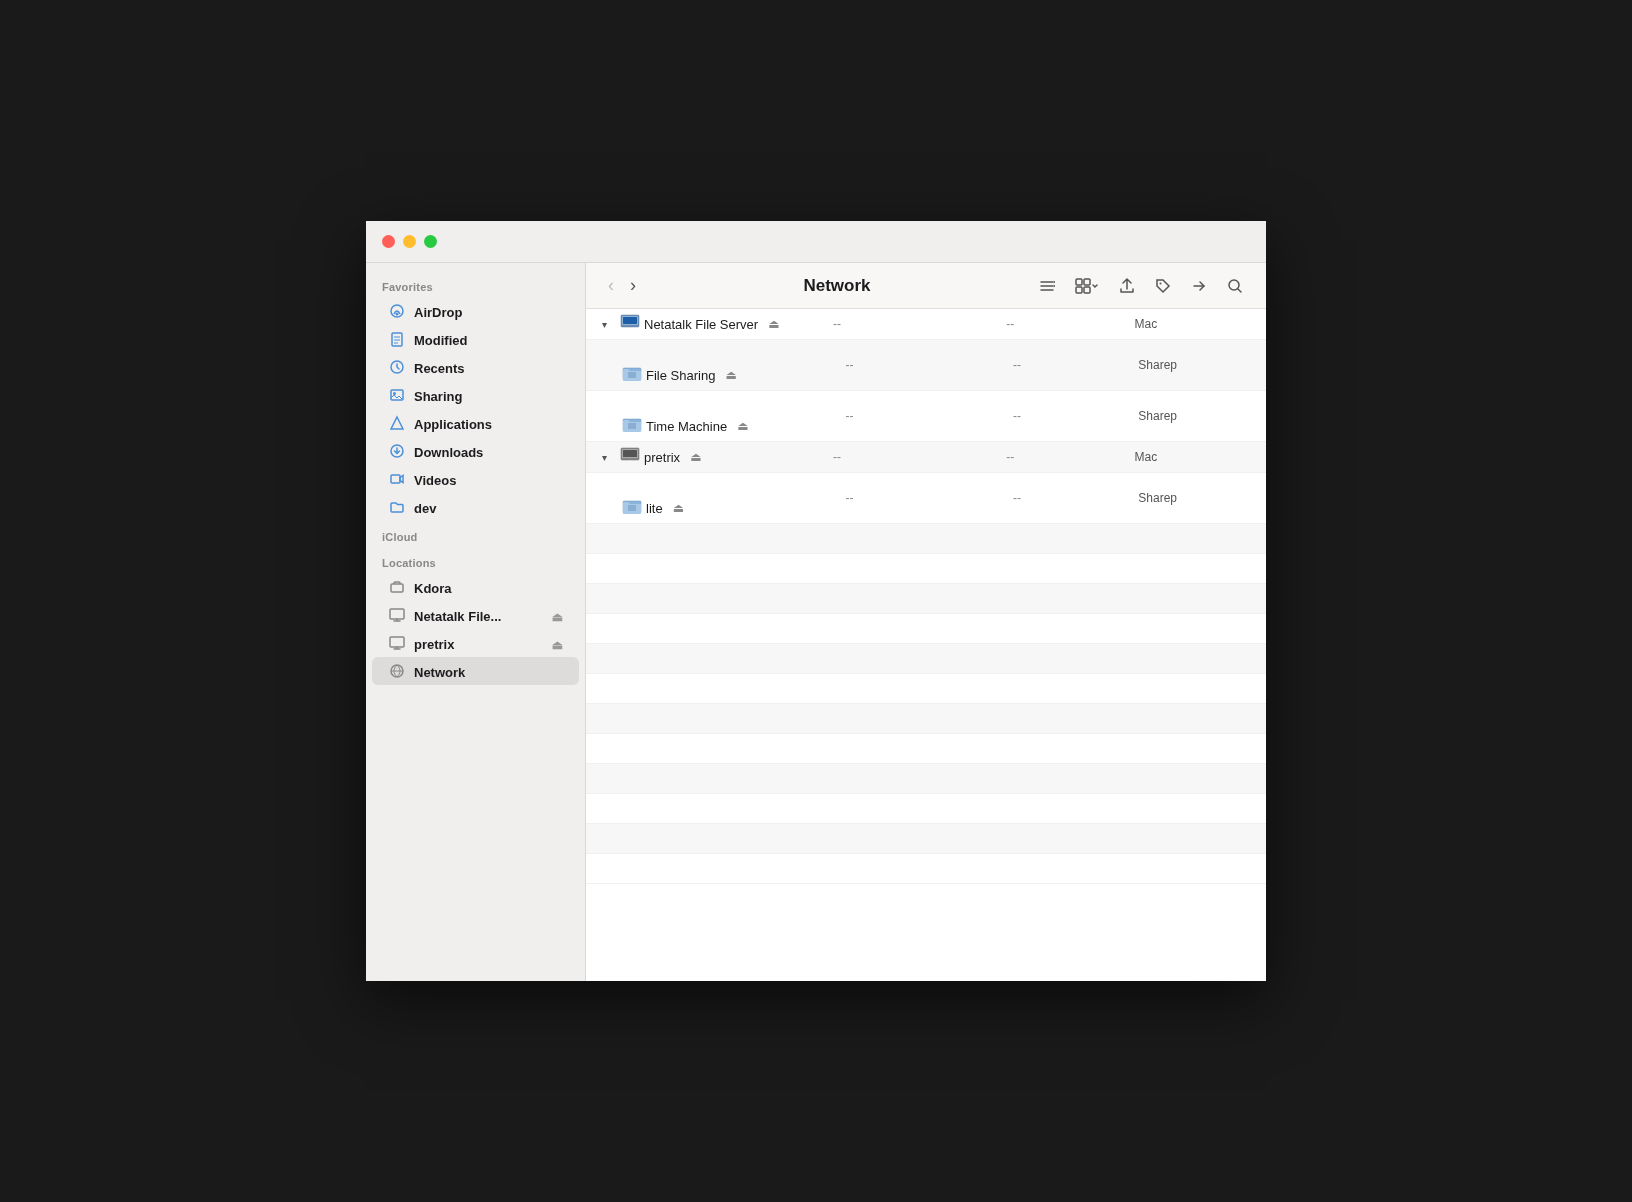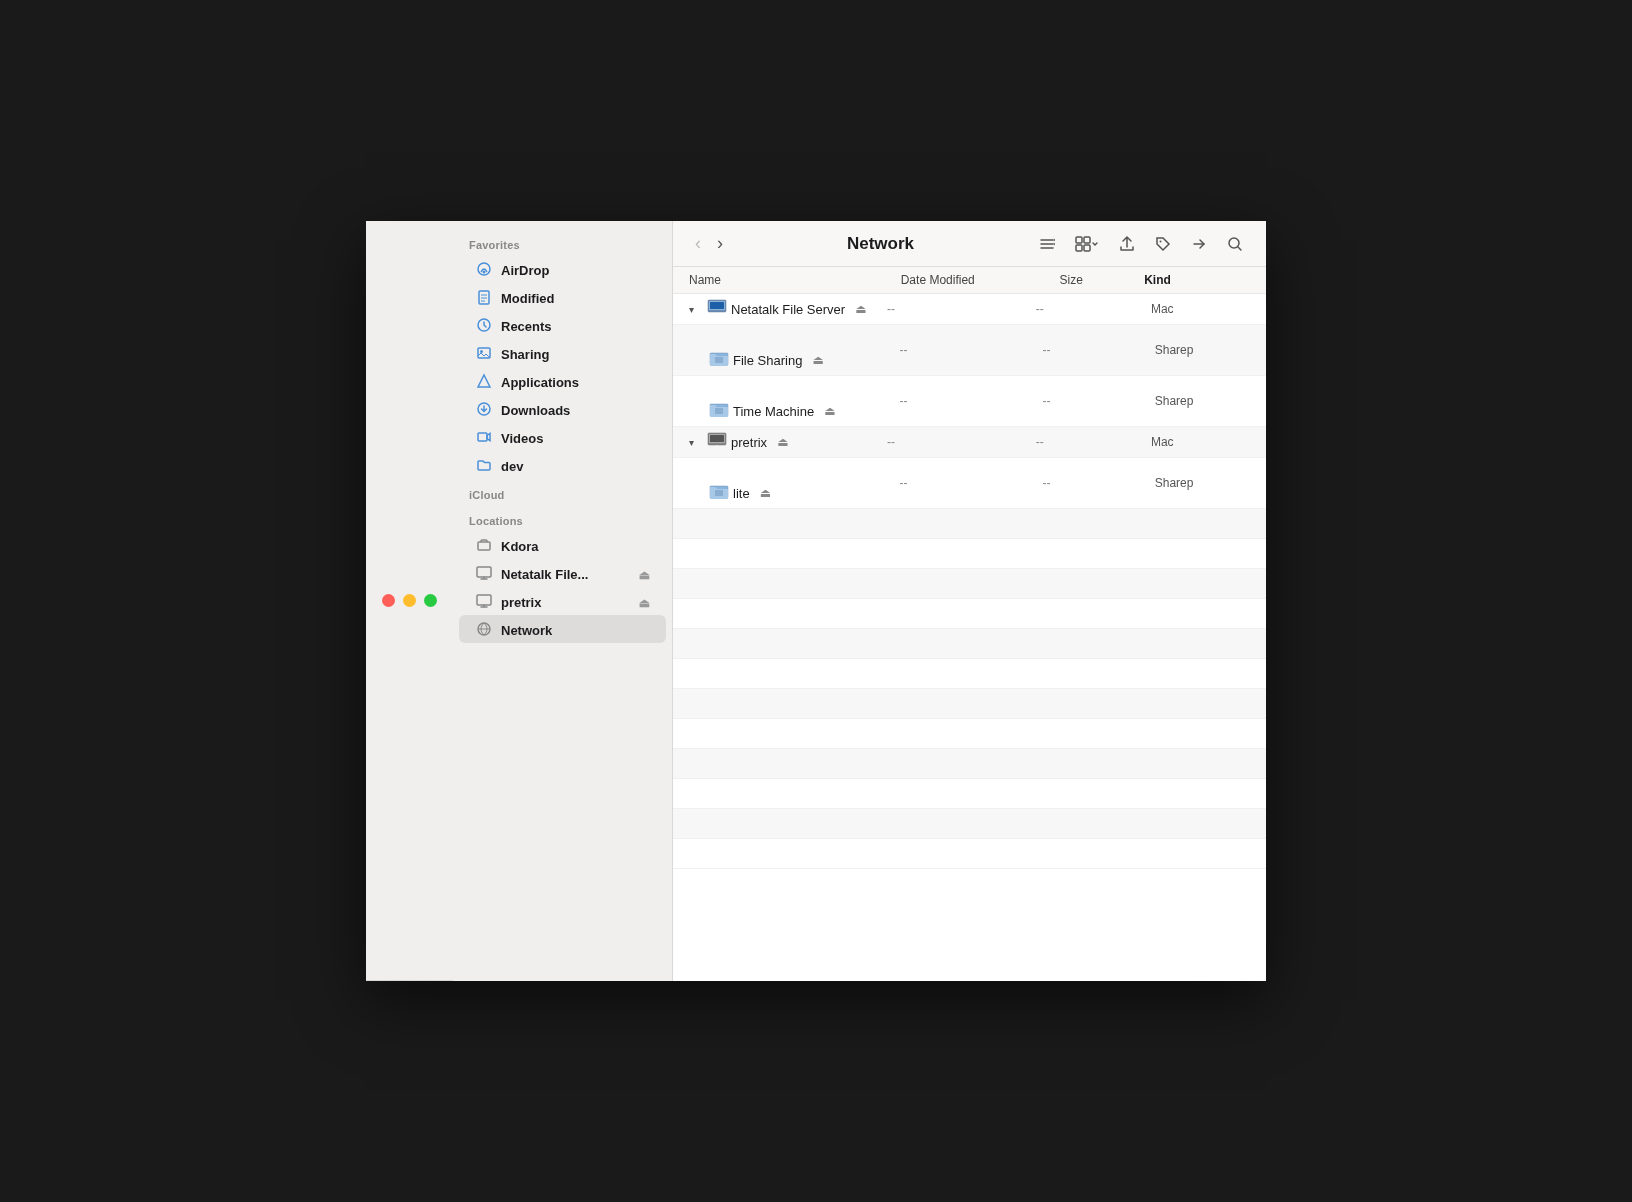--- a/index.html
+++ b/index.html
@@ -11,21 +11,21 @@
       min-height: 100vh;
       font-family: -apple-system, BlinkMacSystemFont, 'SF Pro Text', 'Helvetica Neue', sans-serif;
     }
     .window {
       width: 900px;
       height: 760px;
       background: #f0efee;
       border-radius: 0;
       overflow: hidden;
       display: flex;
-      flex-direction: row;
+      flex-direction: column;
       box-shadow: 0 20px 60px rgba(0,0,0,0.6);
     }
     .titlebar {
       display: flex;
       align-items: center;
       padding: 14px 16px;
       background: #f0efee;
       border-bottom: 1px solid #d9d8d7;
       flex-shrink: 0;
     }
@@ -397,26 +397,20 @@
           </button>
           <button class="toolbar-icon-btn">
             <svg width="18" height="18" viewBox="0 0 18 18" fill="none">
               <circle cx="8" cy="8" r="5" stroke="#555" stroke-width="1.5" fill="none"></circle>
               <path d="M12 12l3 3" stroke="#555" stroke-width="1.5" stroke-linecap="round"></path>
             </svg>
           </button>
         </div>
       </div>
 
-      <div class="file-list-header">
-        <div class="col-name">Name</div>
-        <div class="col-date">Date Modified</div>
-        <div class="col-size">Size</div>
-        <div class="col-kind">Kind</div>
-      </div>
 
       <div class="file-list">
 
         <div class="file-row">
           <div class="file-name-cell">
             <span class="expand-arrow">▾</span>
             <span class="file-icon">
               <svg width="20" height="16" viewBox="0 0 20 16" fill="none">
                 <rect x="1" y="1" width="18" height="12" rx="1" fill="#6b8db5" stroke="#5a7aa0" stroke-width="0.5"></rect>
                 <rect x="2" y="2" width="16" height="9" rx="0.5" fill="#8fb3d5"></rect>

